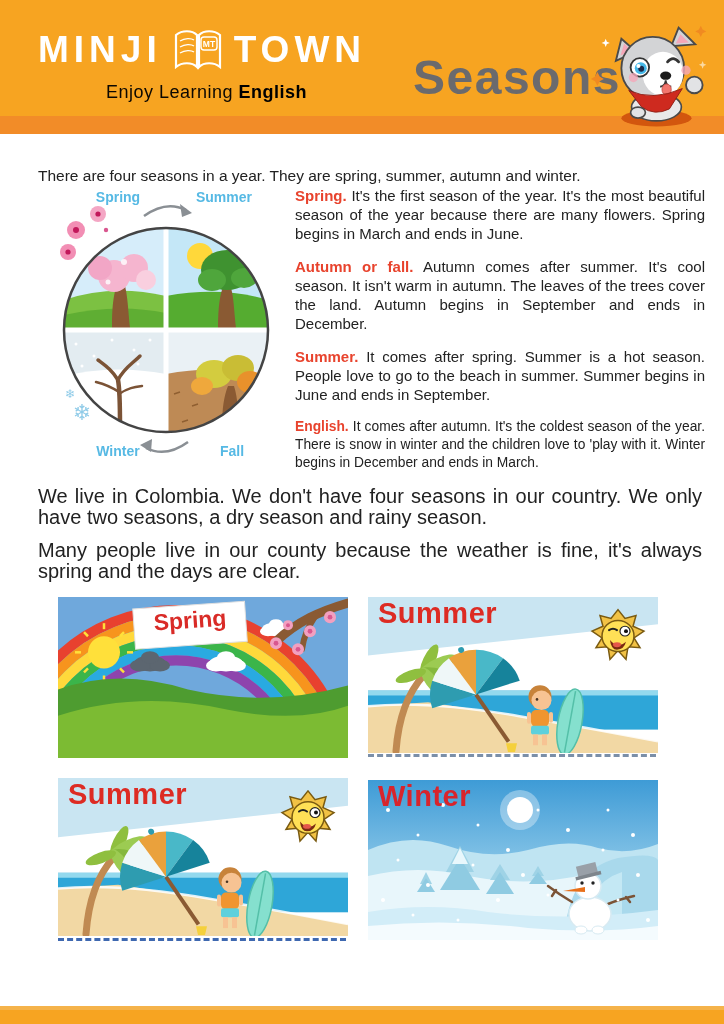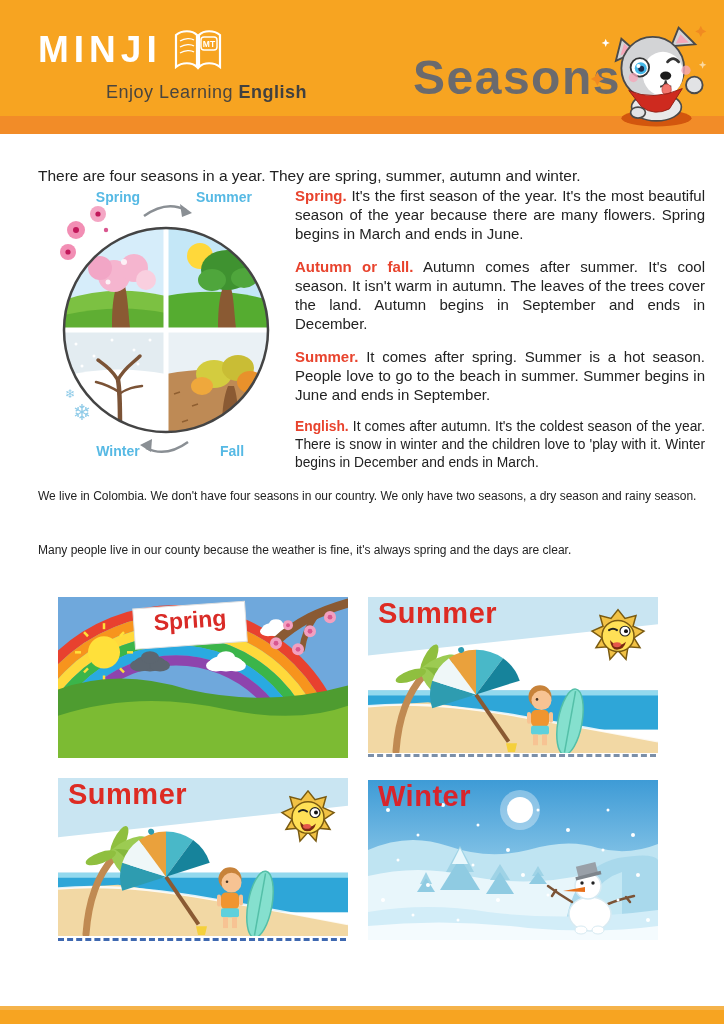--- a/index.html
+++ b/index.html
@@ -5,34 +5,34 @@
   html,body{margin:0;padding:0;background:#fff;}
   .page{position:relative;width:724px;height:1024px;background:#ffffff;overflow:hidden;
         font-family:"Liberation Sans",sans-serif;color:#222;}
   svg text{font-family:"Liberation Sans",sans-serif;}
 
   
   .header{position:absolute;left:0;top:0;width:724px;height:116px;background:#F7A421;text-align:right;}
   .header-band{position:absolute;left:0;top:116px;width:724px;height:18px;background:#F28C28;}
   .brand-row{position:absolute;left:38px;top:26px;display:flex;align-items:center;gap:10px;}
   .brand-word{color:#fff;font-size:37px;font-weight:bold;letter-spacing:5px;line-height:1;}
-  .tagline{position:absolute;left:106px;top:82px;color:#404040;font-size:18px;letter-spacing:.5px;}
+  .tagline{position:absolute;left:106px;top:82px;color:#000000;font-size:18px;letter-spacing:.5px;}
   .tagline .light{font-weight:400;opacity:.95;}
   .tagline .bold{font-weight:bold;}
   .page-title{position:absolute;left:413px;top:50px;font-size:48px;font-weight:bold;
               color:#6A6A6D;letter-spacing:1.5px;}
   .mascot{position:absolute;right:14px;top:10px;}
 
   
   .intro{position:absolute;left:38px;top:148px;width:662px;font-size:15.5px;line-height:20px;margin-top:18px;}
   .season-col{position:absolute;left:295px;top:186px;width:410px;}
   .season-col p{margin:0 0 14px 0;font-size:15px;line-height:19px;text-align:justify;}
   .season-col p.small{font-size:13.8px;line-height:18px;}
   .lead{color:#E8432D;font-weight:bold;}
-  .colombia{position:absolute;left:38px;width:664px;font-size:12px;line-height:21px;text-align:justify;}
+  .colombia{position:absolute;left:38px;width:664px;font-size:20px;line-height:21px;text-align:justify;}
   .colombia.p1{top:486px;}
   .colombia.p2{top:540px;}
 
   
   .wheel{position:absolute;left:42px;top:184px;}
 
   
   .card{position:absolute;width:290px;}
   .card svg{display:block;}
   .card-label{position:absolute;font-weight:bold;color:#DD2B23;}
@@ -55,20 +55,21 @@
   <div class="header">
     <div class="brand-row">
       <span class="brand-word">MINJI</span>
       <svg width="52" height="46" viewBox="0 0 52 46">
         <path d="M4 9 C10 4 20 4 25 9 L25 41 C20 36 10 36 4 41 Z" fill="none" stroke="#fff" stroke-width="2.2"></path>
         <path d="M48 9 C42 4 32 4 27 9 L27 41 C32 36 42 36 48 41 Z" fill="none" stroke="#fff" stroke-width="2.2"></path>
         <path d="M8 15 C13 12 19 12 22 14 M8 21 C13 18 19 18 22 20 M8 27 C13 24 19 24 22 26" fill="none" stroke="#fff" stroke-width="1.4"></path>
         <rect x="29" y="11" width="16" height="13" rx="3" fill="none" stroke="#fff" stroke-width="1.4"></rect>
         <text x="37" y="21" font-size="8.5" font-weight="bold" fill="#fff" text-anchor="middle">MT</text>
       </svg>
+      <span class="brand-word">TOWN</span>
     </div>
     <div class="tagline">
       <span class="light">Enjoy Learning</span>
       <span class="bold">English</span>
     </div>
   </div>
   <div class="header-band"></div>
   <div class="page-title">Seasons</div>
 
   <svg class="mascot" width="120" height="124" viewBox="0 0 130 124">

